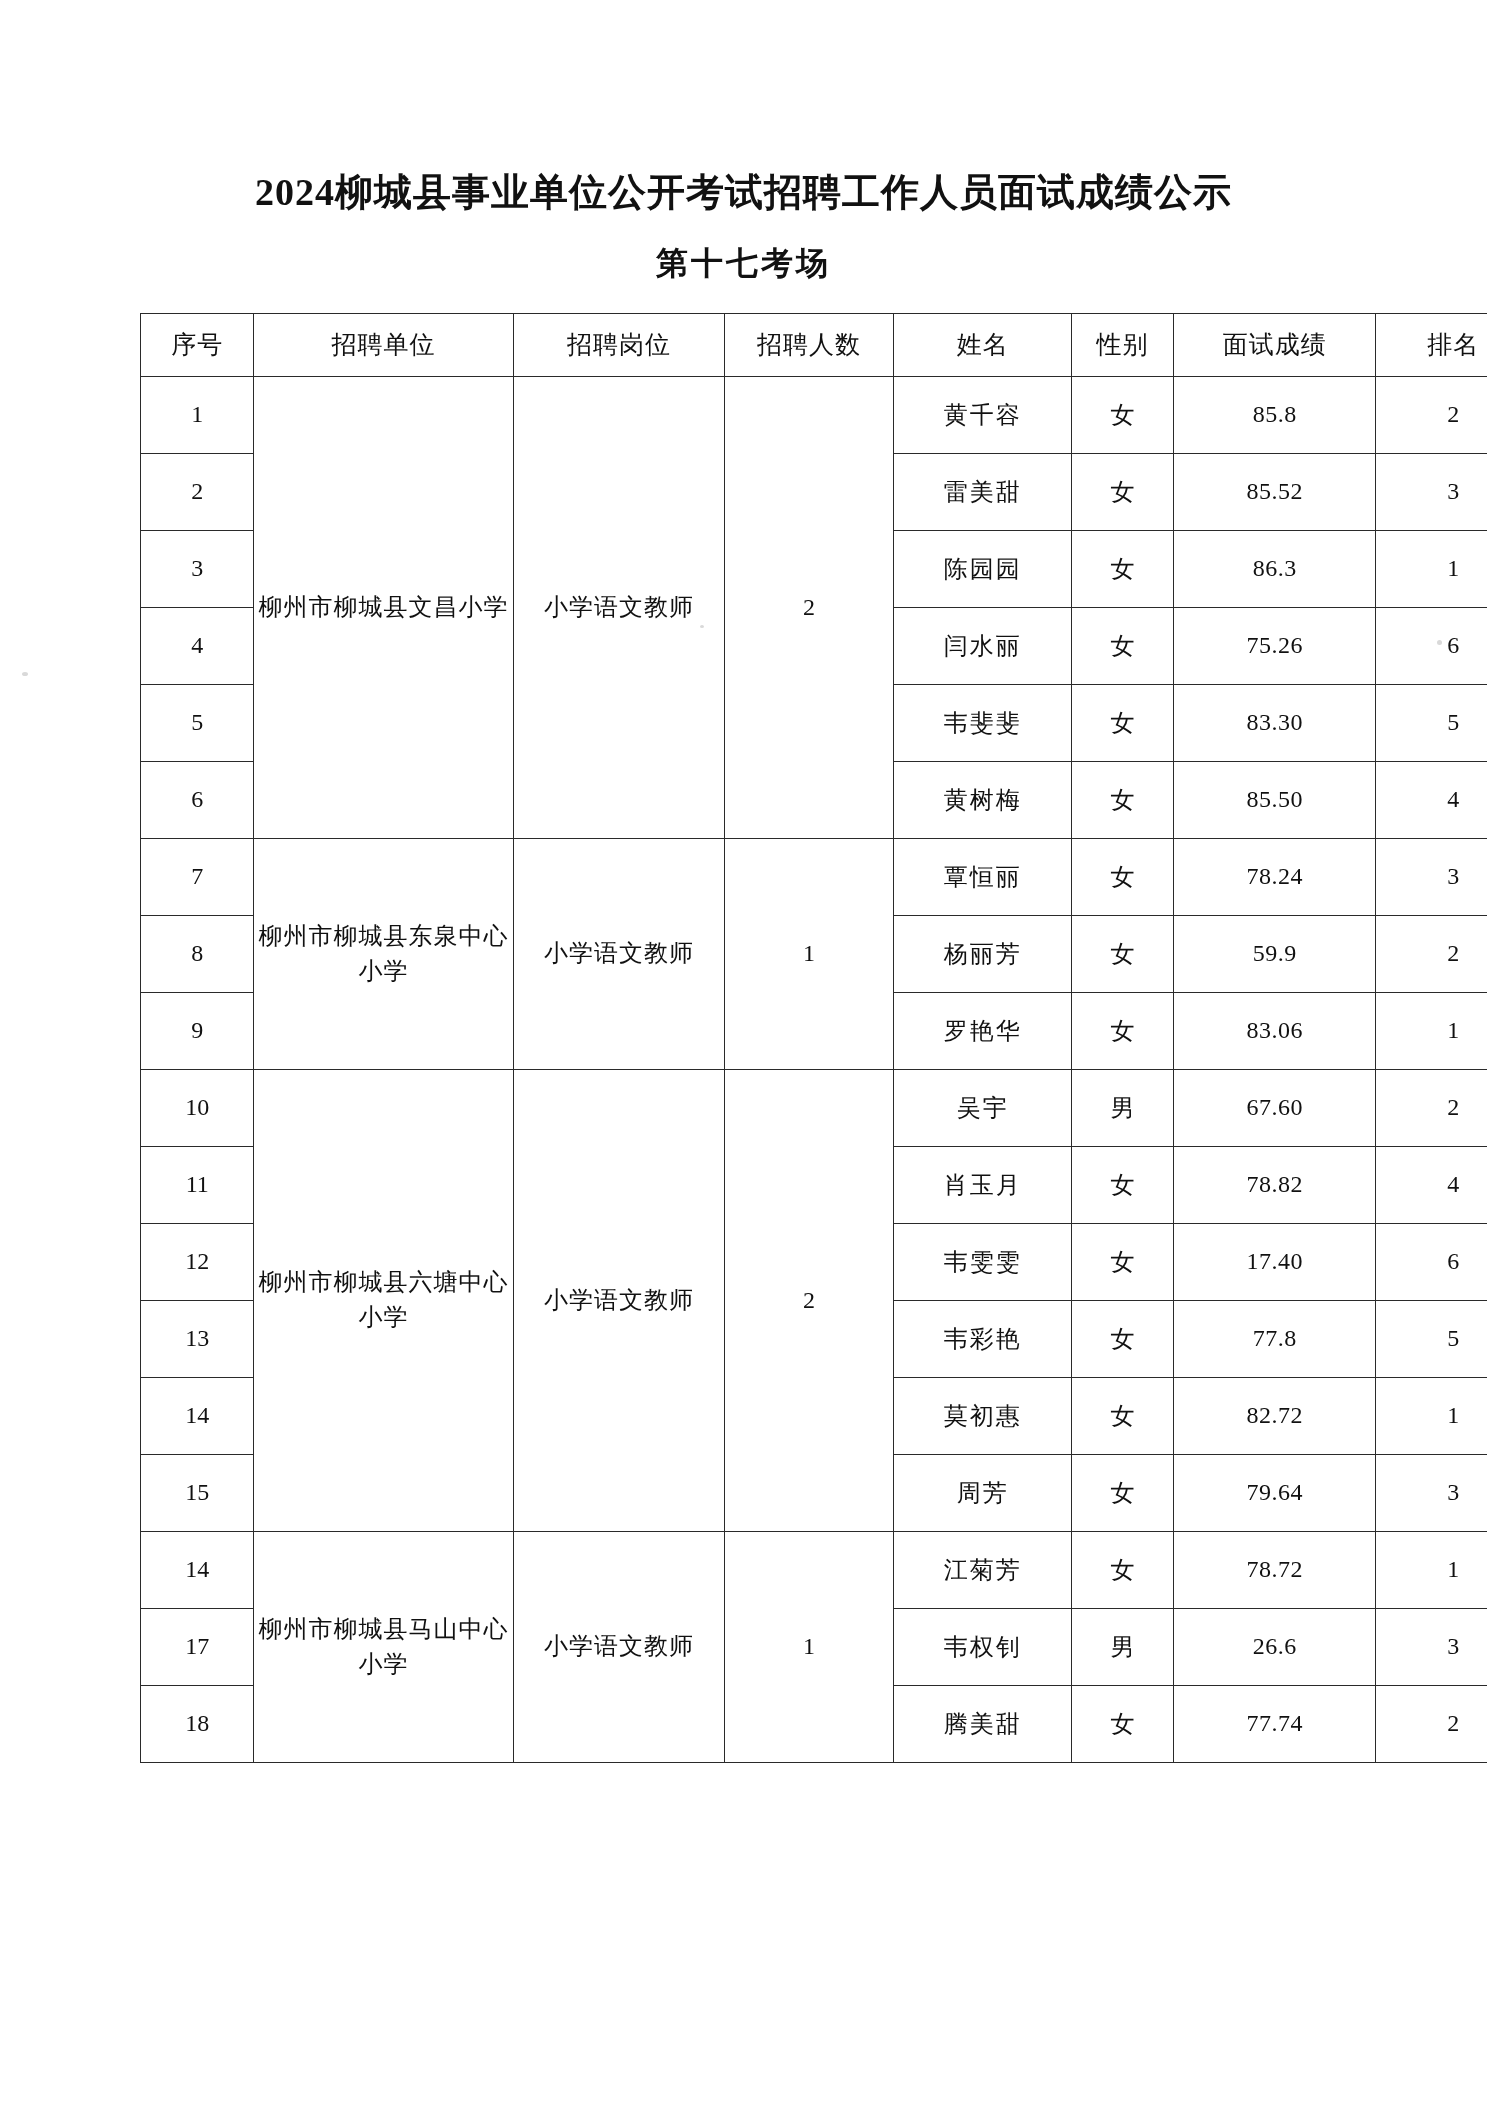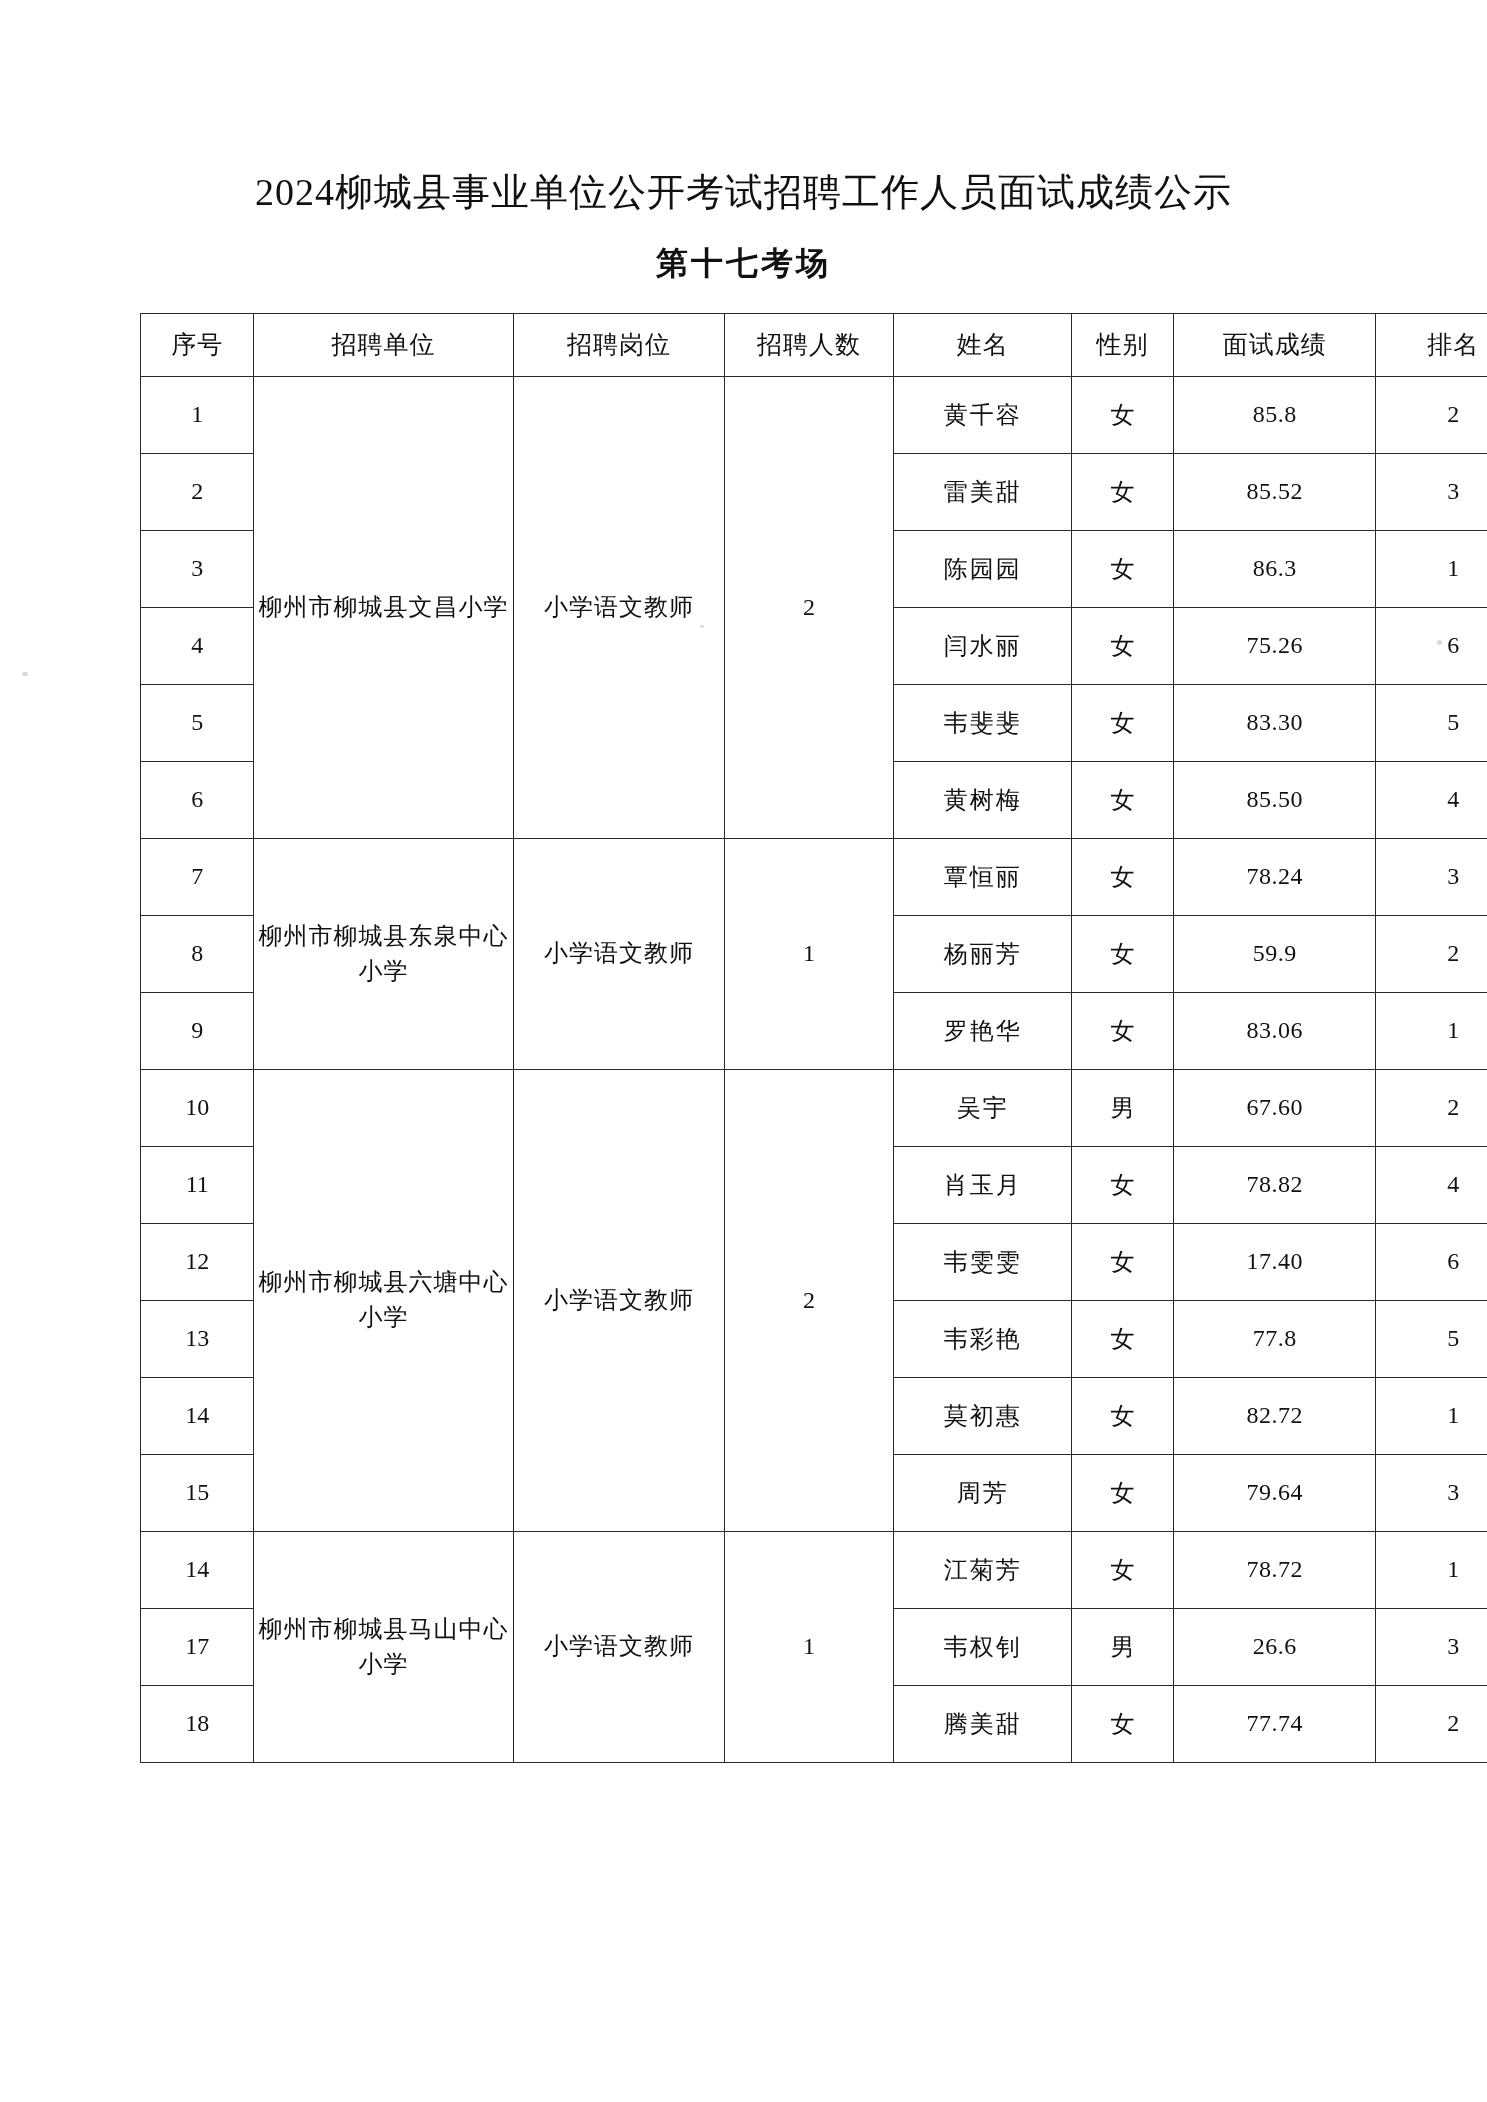--- a/index.html
+++ b/index.html
@@ -17,21 +17,21 @@
   .page {
     position: relative;
     width: 1487px;
     height: 2102px;
     box-sizing: border-box;
     padding: 0;
   }
   .title-main {
     text-align: center;
     font-size: 38px;
-    font-weight: normal;
+    font-weight: bold;
     letter-spacing: 1px;
     margin-top: 170px;
     line-height: 1.2;
     color: #111;
   }
   .title-sub {
     text-align: center;
     font-size: 32px;
     font-weight: bold;
     letter-spacing: 3px;

